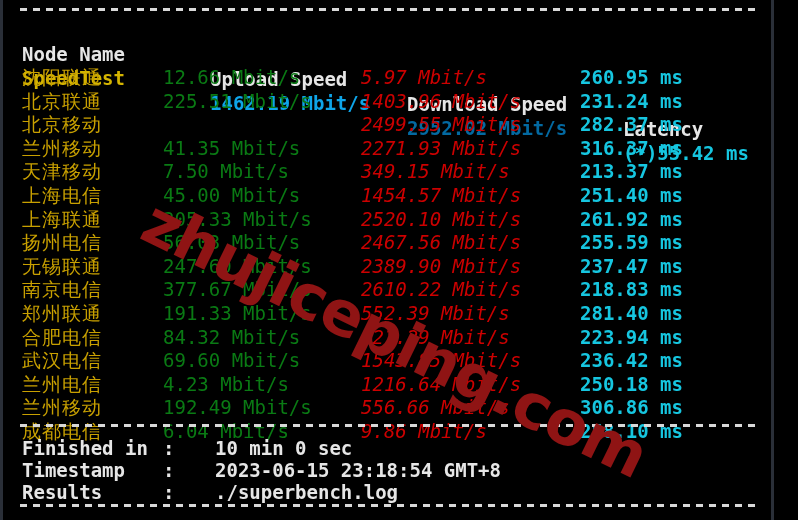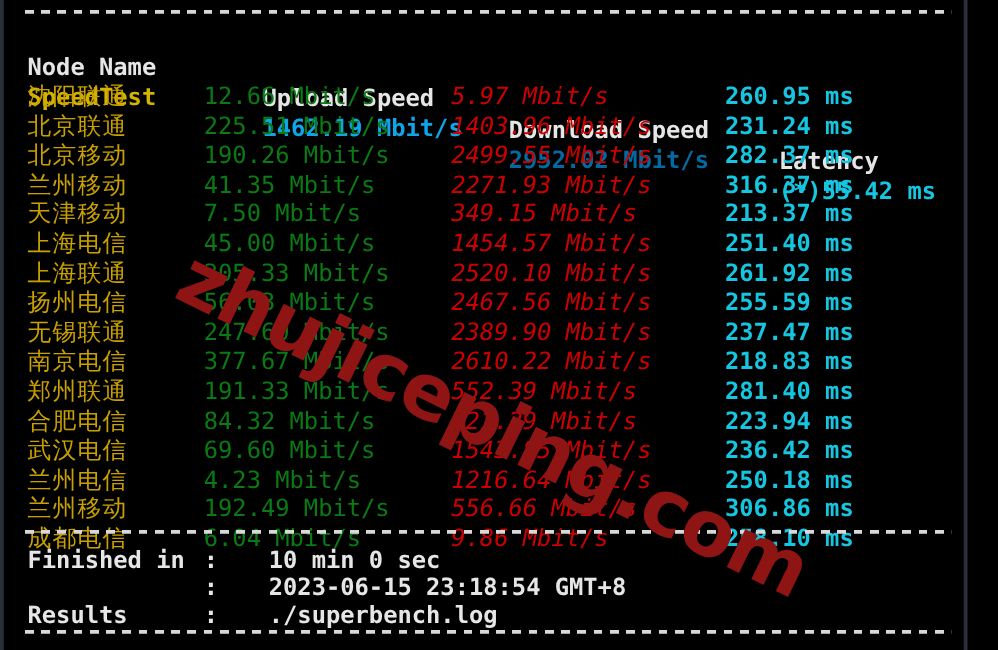--- a/index.html
+++ b/index.html
@@ -115,41 +115,41 @@
   <div class="row" id="summary-row" style="top:41px;">
     <span class="cell c-node bright-yellow">SpeedTest</span>
     <span class="cell st-upload bright-green">1462.19 Mbit/s</span>
     <span class="cell st-download bright-red">2952.02 Mbit/s</span>
     <span class="cell st-latency bright-cyan">(*)55.42 ms</span>
   </div>
 
   <div id="rows-container">
       <div class="row" style="top: 65px;"><span class="cell c-node yellow cjk">沈阳联通</span><span class="cell c-upload green">12.66 Mbit/s</span><span class="cell c-download red">5.97 Mbit/s</span><span class="cell c-latency cyan">260.95 ms</span></div>
       <div class="row" style="top: 88.6px;"><span class="cell c-node yellow cjk">北京联通</span><span class="cell c-upload green">225.51 Mbit/s</span><span class="cell c-download red">1403.96 Mbit/s</span><span class="cell c-latency cyan">231.24 ms</span></div>
-      <div class="row" style="top: 112.2px;"><span class="cell c-node yellow cjk">北京移动</span><span class="cell c-upload green">190.26 Mbit/s</span><span class="cell c-download red">2499.55 Mbit/s</span><span class="cell c-latency cyan">282.37 ms</span></div>
+      <div class="row" style="top: 112.2px;"><span class="cell c-node yellow cjk">北京移动</span><span class="cell c-download red">2499.55 Mbit/s</span><span class="cell c-latency cyan">282.37 ms</span></div>
       <div class="row" style="top: 135.8px;"><span class="cell c-node yellow cjk">兰州移动</span><span class="cell c-upload green">41.35 Mbit/s</span><span class="cell c-download red">2271.93 Mbit/s</span><span class="cell c-latency cyan">316.37 ms</span></div>
       <div class="row" style="top: 159.4px;"><span class="cell c-node yellow cjk">天津移动</span><span class="cell c-upload green">7.50 Mbit/s</span><span class="cell c-download red">349.15 Mbit/s</span><span class="cell c-latency cyan">213.37 ms</span></div>
       <div class="row" style="top: 183px;"><span class="cell c-node yellow cjk">上海电信</span><span class="cell c-upload green">45.00 Mbit/s</span><span class="cell c-download red">1454.57 Mbit/s</span><span class="cell c-latency cyan">251.40 ms</span></div>
       <div class="row" style="top: 206.6px;"><span class="cell c-node yellow cjk">上海联通</span><span class="cell c-upload green">305.33 Mbit/s</span><span class="cell c-download red">2520.10 Mbit/s</span><span class="cell c-latency cyan">261.92 ms</span></div>
       <div class="row" style="top: 230.2px;"><span class="cell c-node yellow cjk">扬州电信</span><span class="cell c-upload green">56.03 Mbit/s</span><span class="cell c-download red">2467.56 Mbit/s</span><span class="cell c-latency cyan">255.59 ms</span></div>
       <div class="row" style="top: 253.8px;"><span class="cell c-node yellow cjk">无锡联通</span><span class="cell c-upload green">247.60 Mbit/s</span><span class="cell c-download red">2389.90 Mbit/s</span><span class="cell c-latency cyan">237.47 ms</span></div>
       <div class="row" style="top: 277.4px;"><span class="cell c-node yellow cjk">南京电信</span><span class="cell c-upload green">377.67 Mbit/s</span><span class="cell c-download red">2610.22 Mbit/s</span><span class="cell c-latency cyan">218.83 ms</span></div>
       <div class="row" style="top: 301px;"><span class="cell c-node yellow cjk">郑州联通</span><span class="cell c-upload green">191.33 Mbit/s</span><span class="cell c-download red">552.39 Mbit/s</span><span class="cell c-latency cyan">281.40 ms</span></div>
       <div class="row" style="top: 324.6px; padding-left: 44px;"><span class="cell c-node yellow cjk">合肥电信</span><span class="cell c-upload green">84.32 Mbit/s</span><span class="cell c-download red">321.29 Mbit/s</span><span class="cell c-latency cyan">223.94 ms</span></div>
       <div class="row" style="top: 348.2px;"><span class="cell c-node yellow cjk">武汉电信</span><span class="cell c-upload green">69.60 Mbit/s</span><span class="cell c-download red">1543.85 Mbit/s</span><span class="cell c-latency cyan">236.42 ms</span></div>
       <div class="row" style="top: 371.8px;"><span class="cell c-node yellow cjk">兰州电信</span><span class="cell c-upload green">4.23 Mbit/s</span><span class="cell c-download red">1216.64 Mbit/s</span><span class="cell c-latency cyan">250.18 ms</span></div>
       <div class="row" style="top: 395.4px;"><span class="cell c-node yellow cjk">兰州移动</span><span class="cell c-upload green">192.49 Mbit/s</span><span class="cell c-download red">556.66 Mbit/s</span><span class="cell c-latency cyan">306.86 ms</span></div>
       <div class="row" style="top: 419px;"><span class="cell c-node yellow cjk">成都电信</span><span class="cell c-upload green">6.04 Mbit/s</span><span class="cell c-download red">9.86 Mbit/s</span><span class="cell c-latency cyan">258.10 ms</span></div>
     </div>
 
   <div class="sep" id="sep-mid"></div>
 
   <div id="footer-container">
       <div class="row" style="top: 436px; padding-left: 20px;"><span class="cell foot-label">Finished in</span><span class="cell foot-colon">:</span><span class="cell foot-value">10 min 0 sec</span></div>
-      <div class="row" style="top: 458px;"><span class="cell foot-colon">:</span><span class="cell foot-value">2023-06-15 23:18:54 GMT+8</span></div>
+      <div class="row" style="top: 458px;"><span class="cell foot-label">Timestamp</span><span class="cell foot-colon">:</span><span class="cell foot-value">2023-06-15 23:18:54 GMT+8</span></div>
       <div class="row" style="top: 480px;"><span class="cell foot-label">Results</span><span class="cell foot-colon">:</span><span class="cell foot-value">./superbench.log</span></div>
     </div>
 
   <div class="sep" id="sep-bottom"></div>
 
   <div id="watermark">zhujiceping.com</div>
 
 </div>
 
 </body></html>

